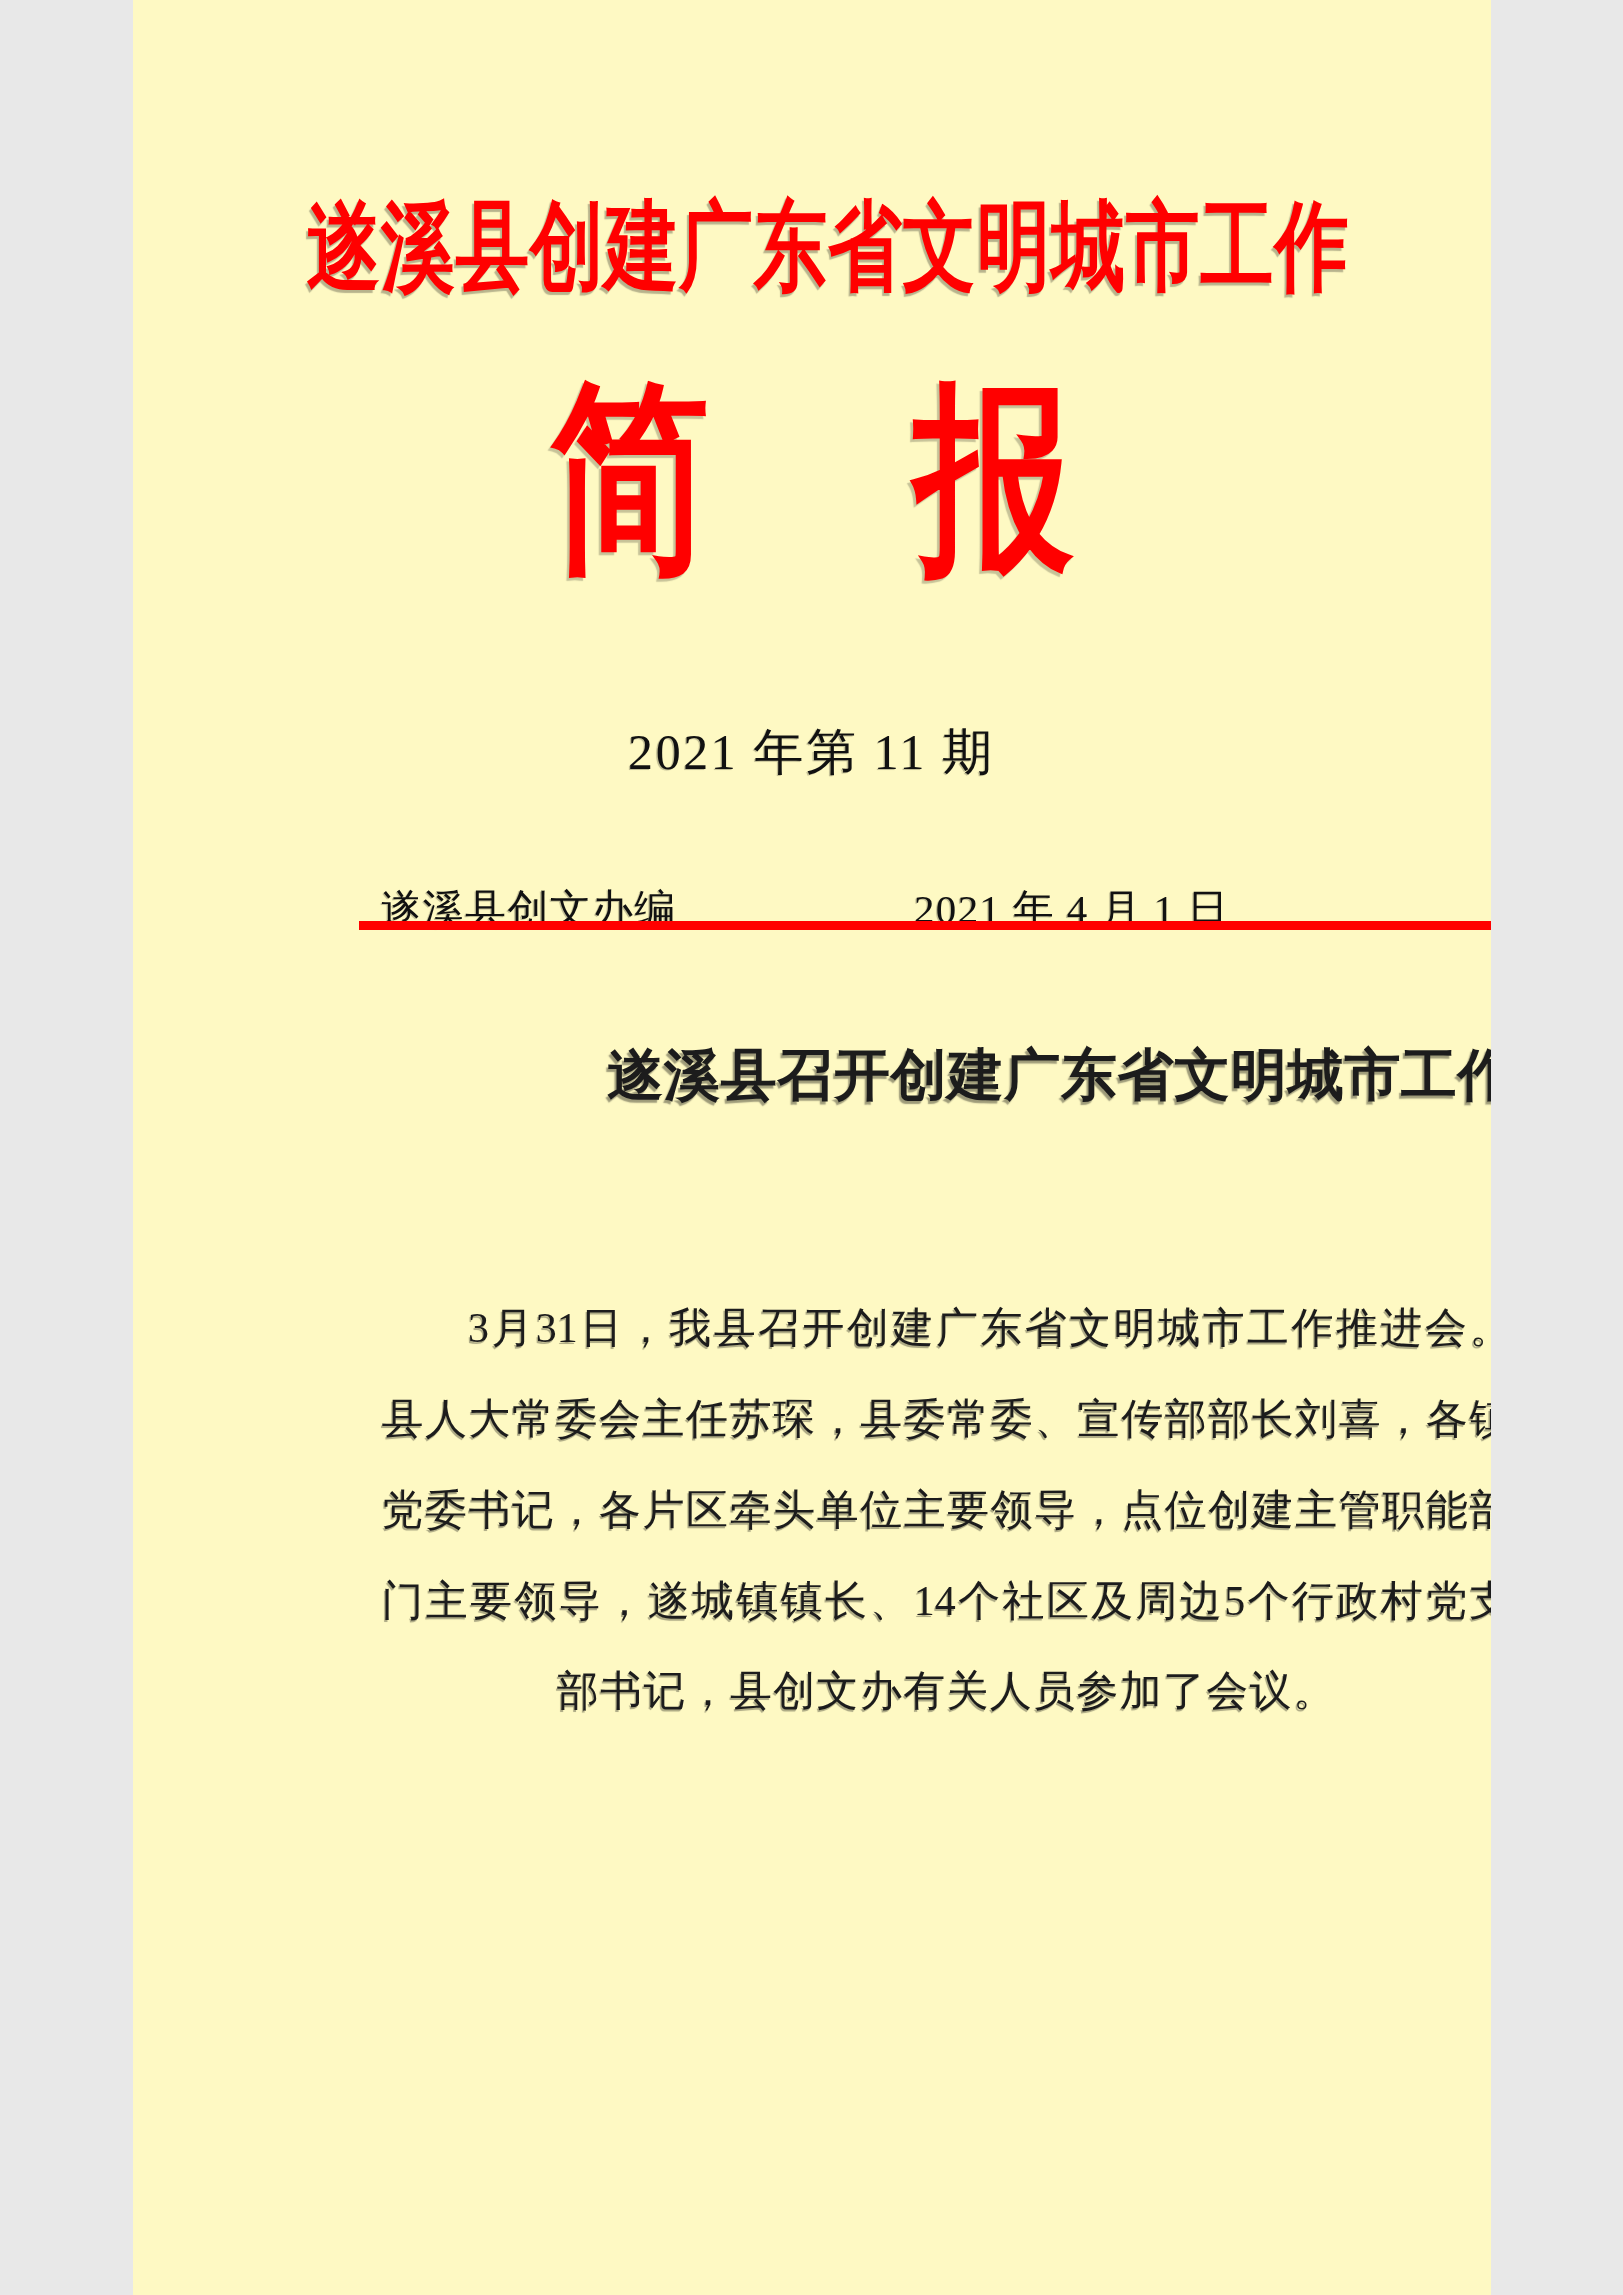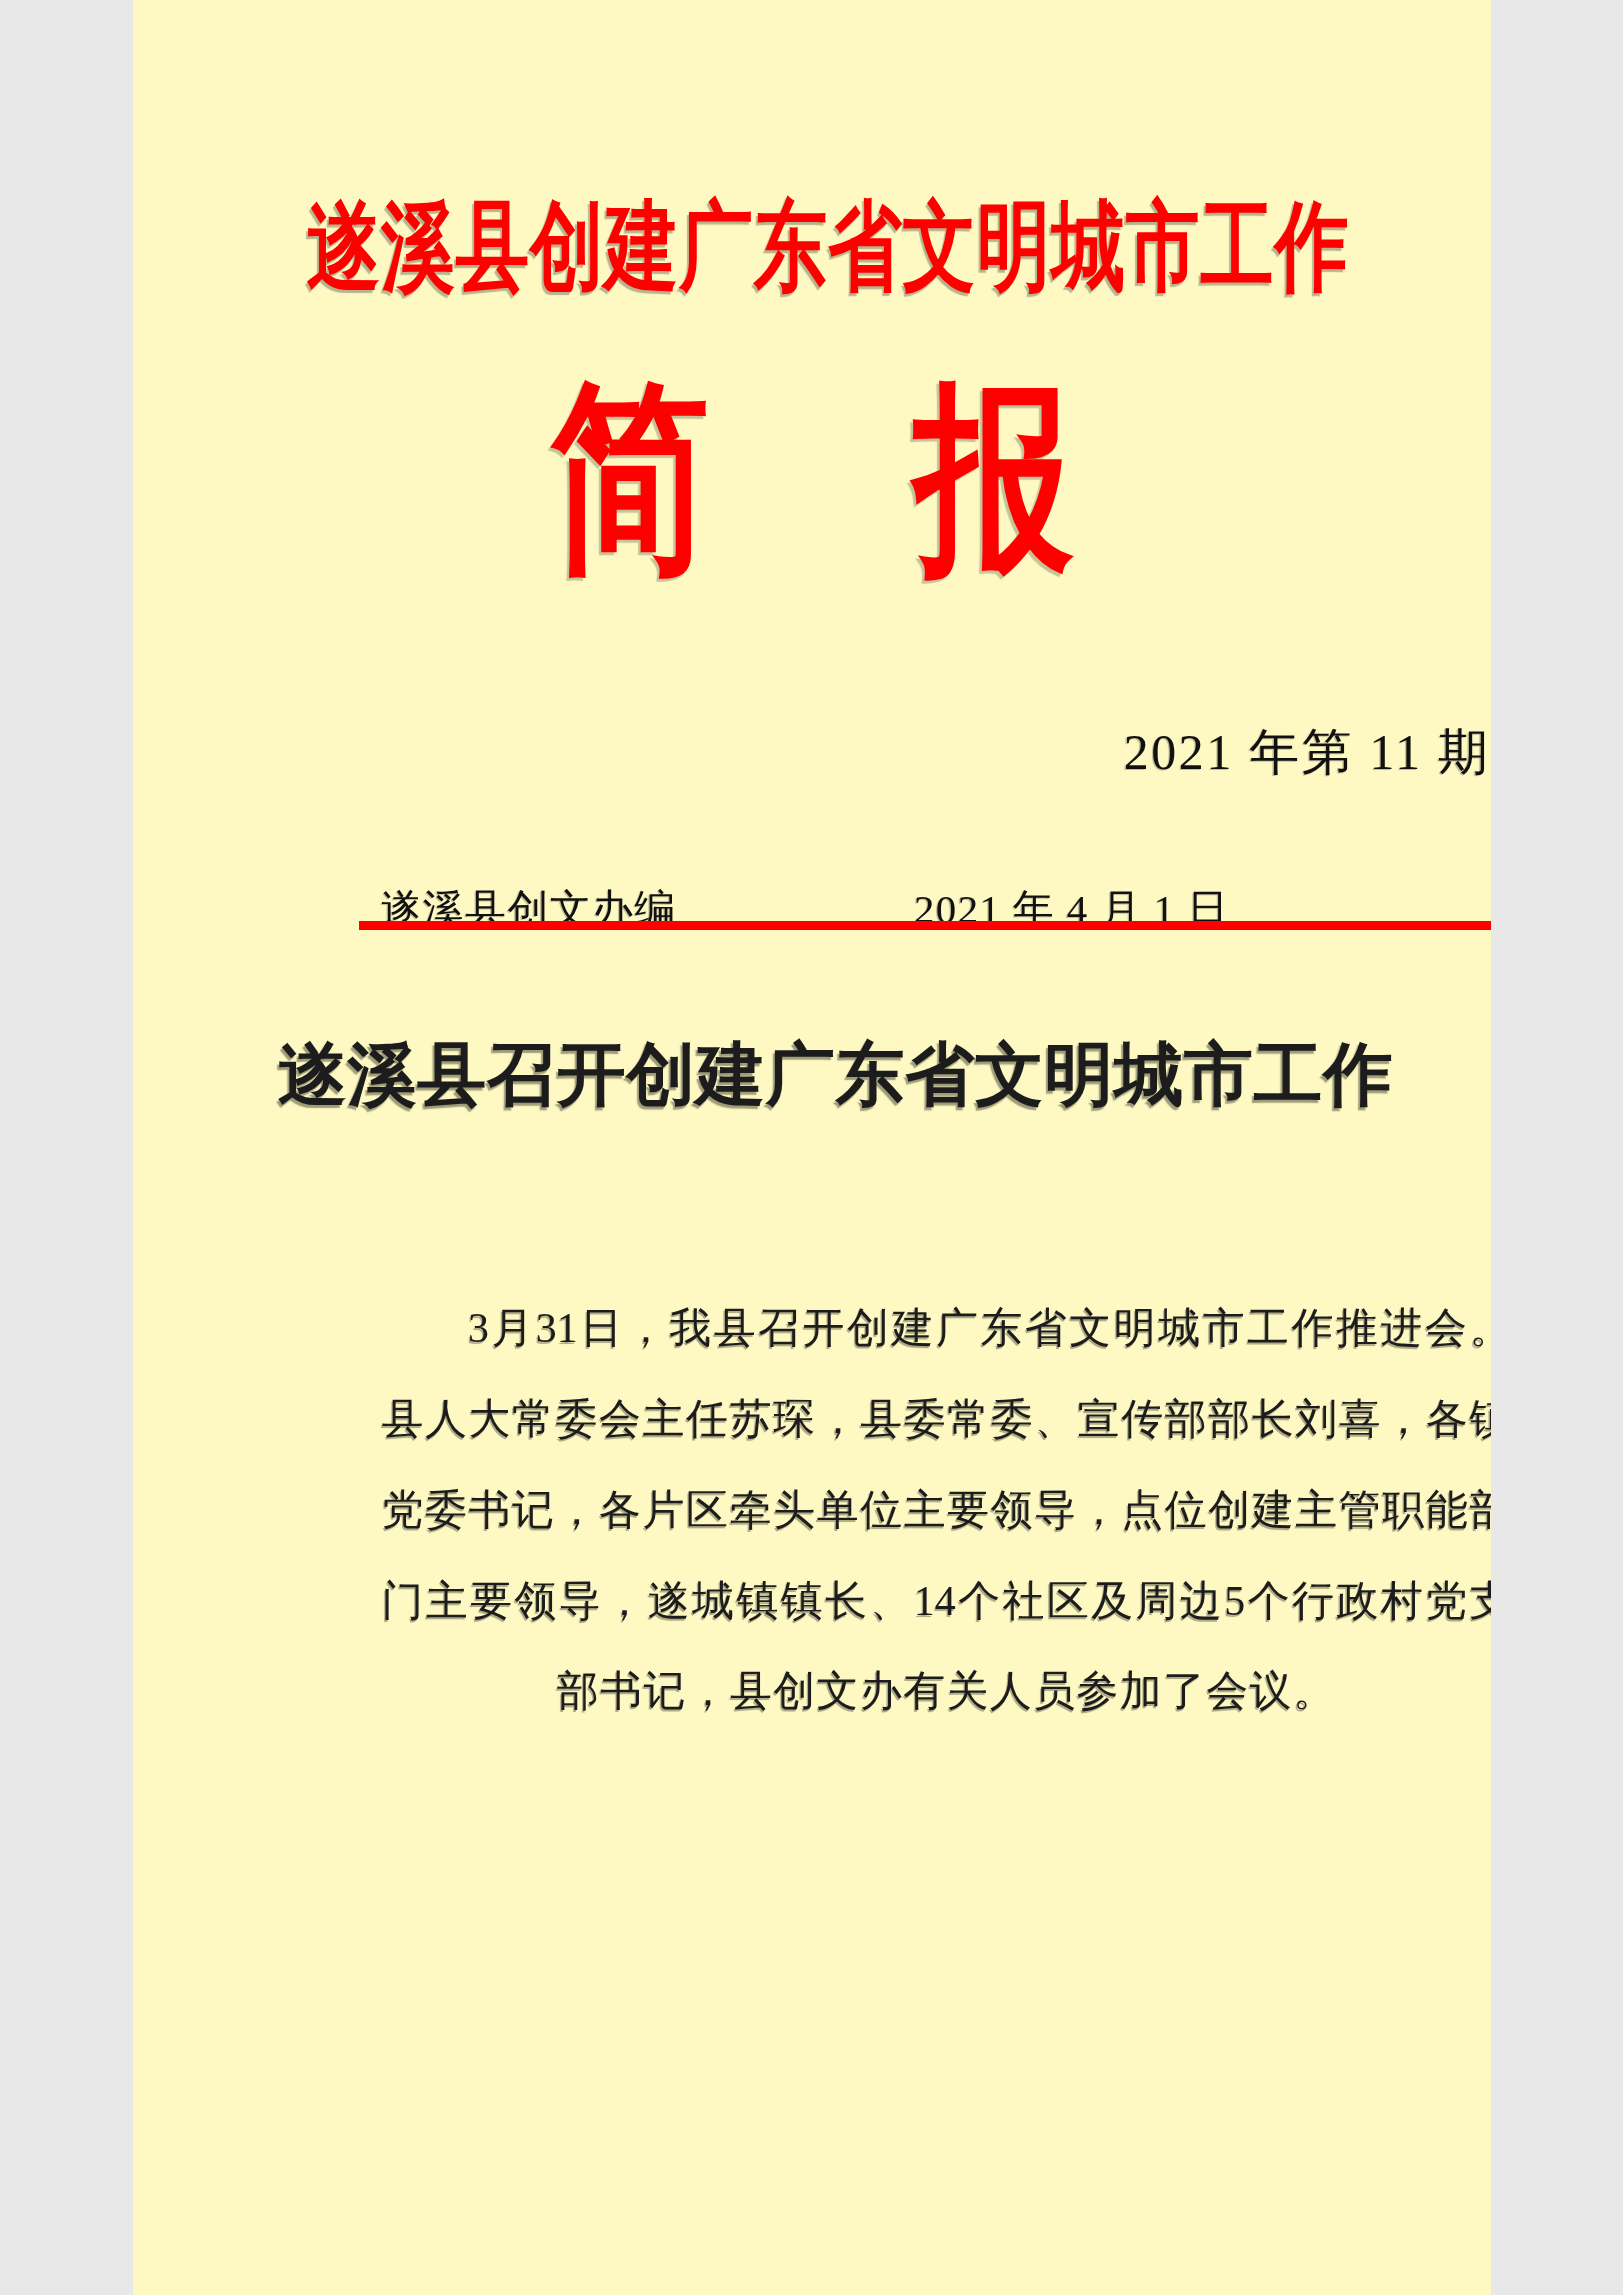--- a/index.html
+++ b/index.html
@@ -32,40 +32,40 @@
     display:inline-block;
     transform:scaleX(0.78);transform-origin:50% 50%;
     font-size:204px;font-weight:bold;color:#ff0000;
     text-shadow:-3.3px 3.3px 1.3px rgba(0,0,0,0.22);
     white-space:nowrap;
   }
   .mast-gap{display:inline-block;width:262px;}
   
   .issue-line{
     position:absolute;top:727px;left:0;width:100%;
-    text-align:right;font-size:50px;line-height:1;
+    text-align:center;font-size:50px;line-height:1;
     letter-spacing:2.6px;color:#111;
     text-shadow:-1.3px 1.3px 0.7px rgba(0,0,0,0.25);
   }
   .editor-row{
     position:absolute;top:861px;left:248px;right:261px;
     display:flex;justify-content:space-between;align-items:baseline;
     font-size:41px;line-height:1;color:#111;
     text-shadow:-1.3px 1.3px 0.7px rgba(0,0,0,0.25);
     letter-spacing:1.3px;
     margin-top:28px;
   }
   .red-rule{
     position:absolute;top:921px;left:226px;
     width:1153px;height:9.2px;background:#ff0000;
   }
   
   .article-title{
     position:absolute;top:1028px;left:0;width:100%;
-    text-align:center;font-size:69px;font-weight:bold;
+    text-align:right;font-size:56px;font-weight:bold;
     line-height:95px;color:#1c1c1c;
     text-shadow:-2px 2.6px 1.3px rgba(0,0,0,0.38);
     letter-spacing:0.7px;
     padding-left:24px;
   }
   .article-body{
     position:absolute;top:1282px;left:249px;width:1130px;
     font-size:42px;color:#1c1c1c;
     text-shadow:-1.3px 2px 0.7px rgba(0,0,0,0.32);
   }

